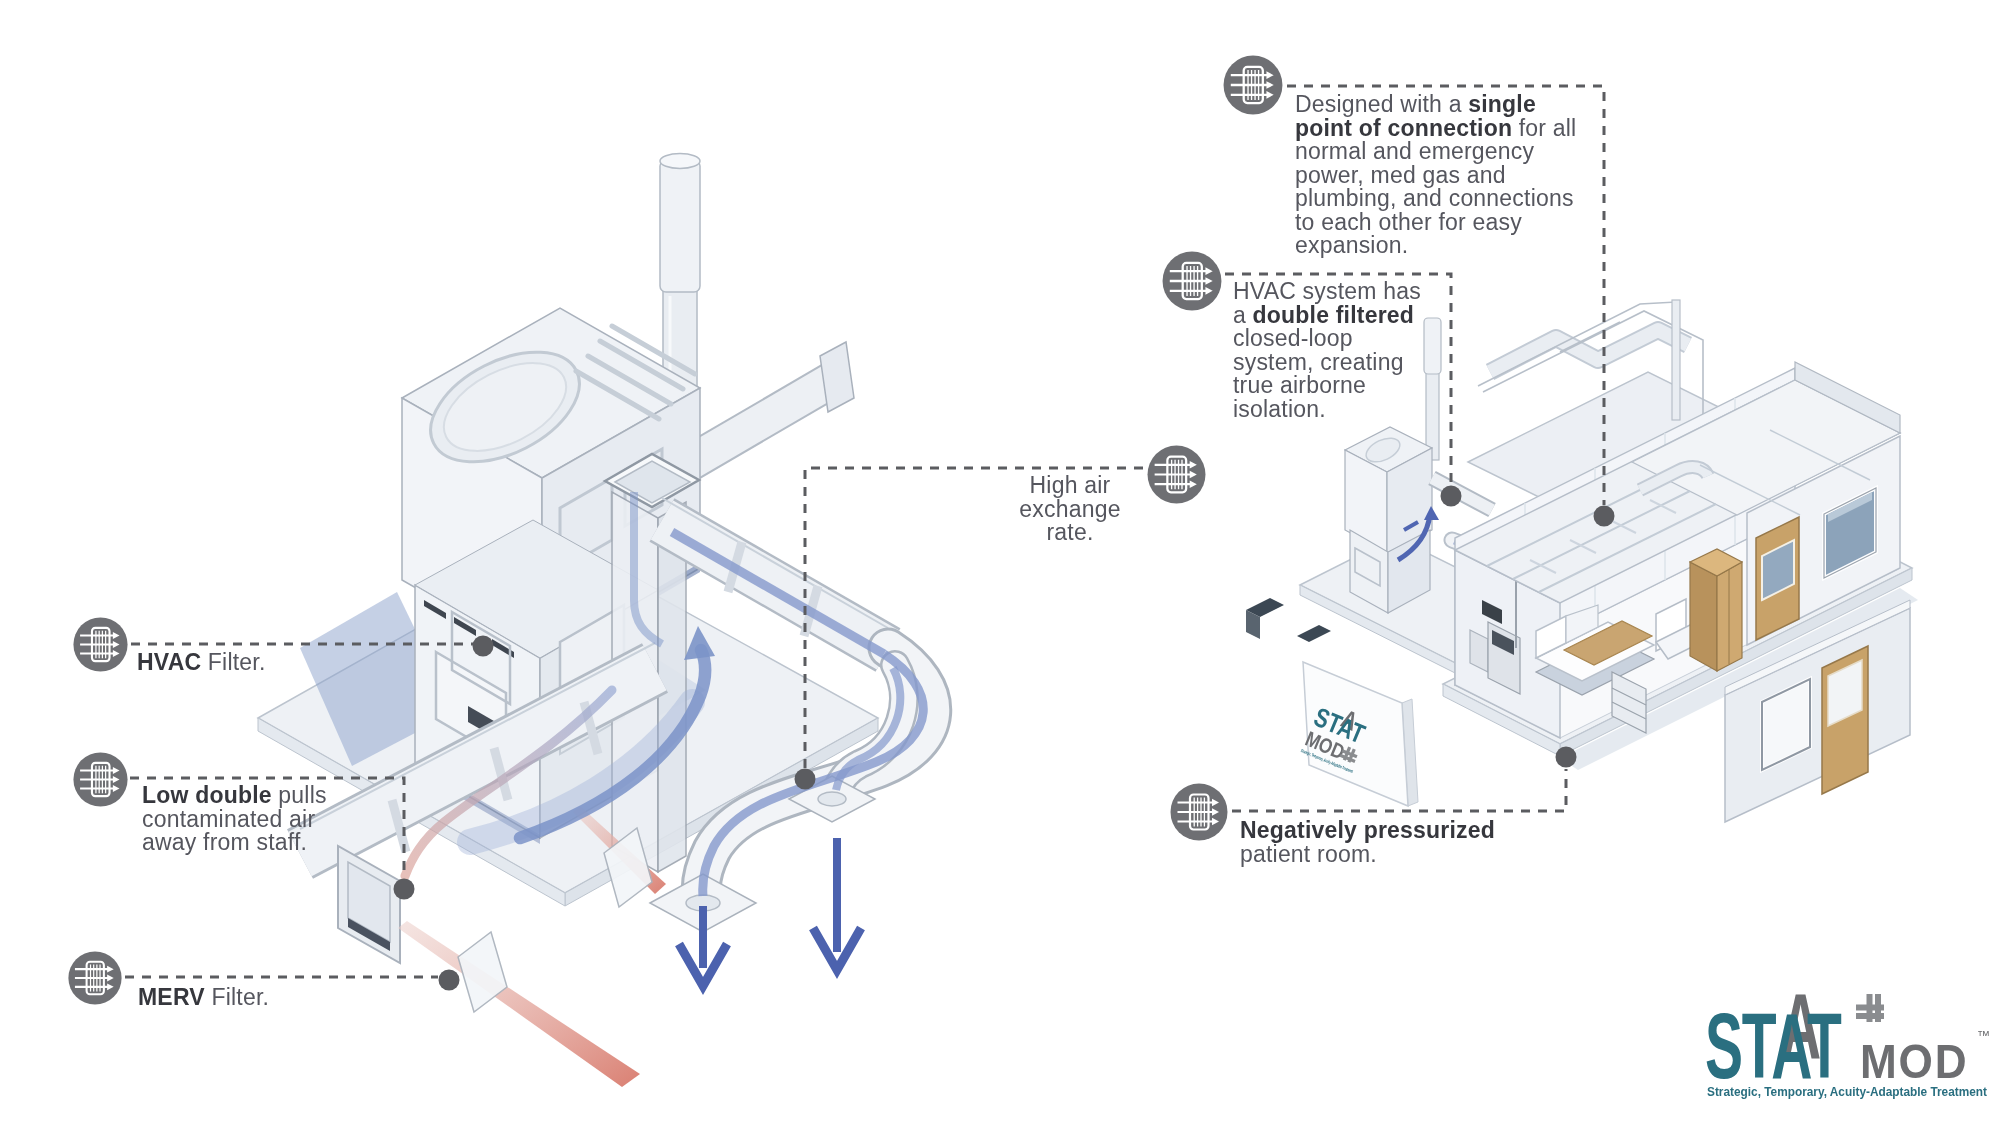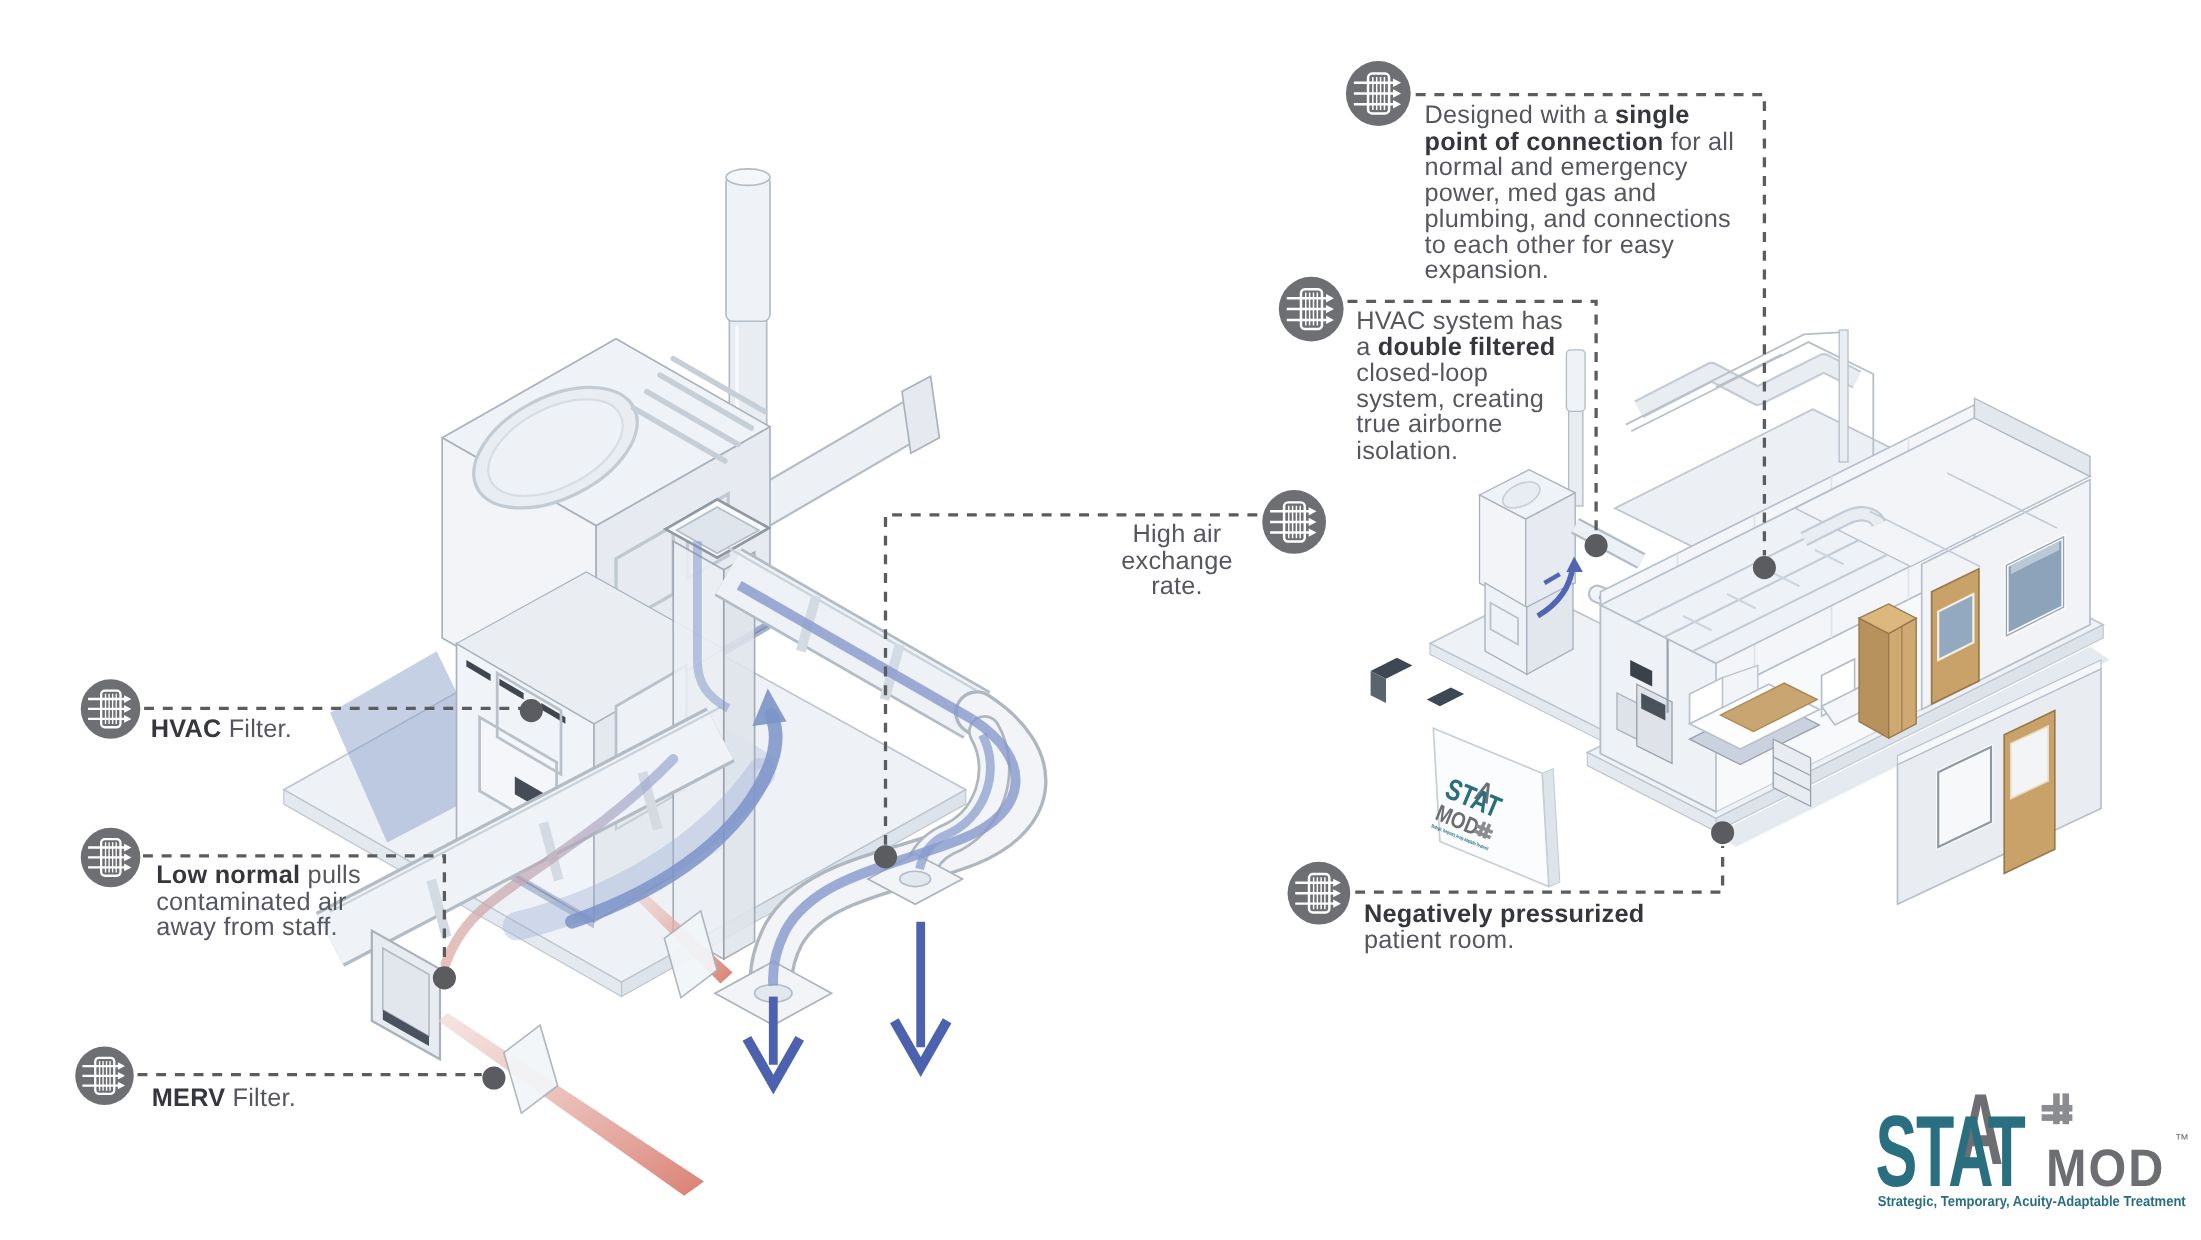--- a/index.html
+++ b/index.html
@@ -381,21 +381,21 @@
     </svg>
 <svg class="ic" style="left:1222px;top:54px" width="62" height="62">
       <use href="#fic"></use>
     </svg>
 
 <div class="lbl" style="left:137px;top:651px;width:220px">
   <span class="b">HVAC</span><span> Filter.</span>
 </div>
 
 <div class="lbl" style="left:142px;top:784px;width:205px">
-  <span class="b">Low normal</span><span> pulls contaminated air away from staff.</span>
+  <span class="b">Low double</span><span> pulls contaminated air away from staff.</span>
 </div>
 
 <div class="lbl" style="left:138px;top:986px;width:220px">
   <span class="b">MERV</span><span> Filter.</span>
 </div>
 
 <div class="lbl right-align" style="left:995px;top:474px;width:150px">
   <span>High air exchange rate.</span>
 </div>
 

